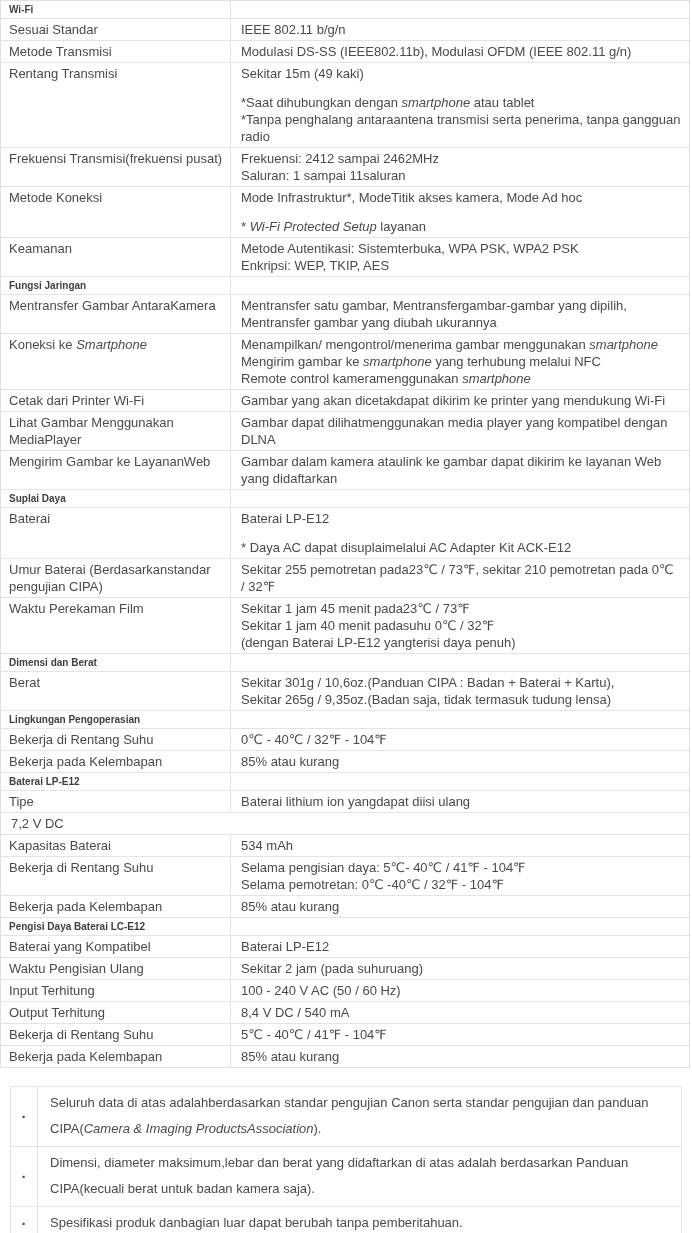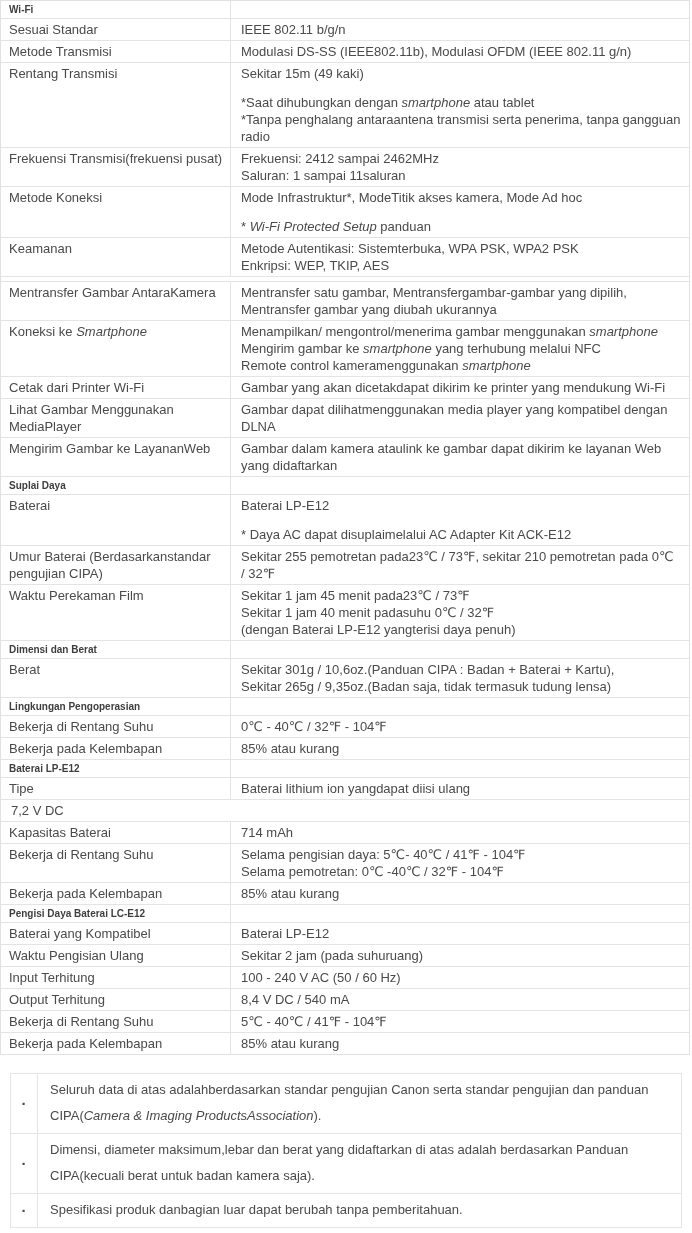--- a/index.html
+++ b/index.html
@@ -113,33 +113,34 @@
         <div class="line"><span>Saluran: 1 sampai 11saluran</span></div>
       </div>
     </div>
     <div class="row">
       <div class="cell-label">
         <div class="line"><span>Metode Koneksi</span></div>
       </div>
       <div class="cell-value">
         <div class="line"><span>Mode Infrastruktur*, ModeTitik akses kamera, Mode Ad hoc</span></div>
         <div class="line blank"></div>
-        <div class="line"><span>* </span><span class="em">Wi-Fi Protected Setup</span><span> panduan</span></div>
+        <div class="line"><span>* </span><span class="em">Wi-Fi Protected Setup</span><span> layanan</span></div>
       </div>
     </div>
     <div class="row">
       <div class="cell-label">
         <div class="line"><span>Keamanan</span></div>
       </div>
       <div class="cell-value">
         <div class="line"><span>Metode Autentikasi: Sistemterbuka, WPA PSK, WPA2 PSK</span></div>
         <div class="line"><span>Enkripsi: WEP, TKIP, AES</span></div>
       </div>
     </div>
     <div class="row header">
+      <div class="cell-label">Fungsi Jaringan</div>
       <div class="cell-value"></div>
     </div>
     <div class="row">
       <div class="cell-label">
         <div class="line"><span>Mentransfer Gambar AntaraKamera</span></div>
       </div>
       <div class="cell-value">
         <div class="line"><span>Mentransfer satu gambar, Mentransfergambar-gambar yang dipilih,</span></div>
         <div class="line"><span>Mentransfer gambar yang diubah ukurannya</span></div>
       </div>
@@ -263,21 +264,21 @@
     <div class="row">
       <div class="cell-value">
         <div class="line"><span>7,2 V DC</span></div>
       </div>
     </div>
     <div class="row">
       <div class="cell-label">
         <div class="line"><span>Kapasitas Baterai</span></div>
       </div>
       <div class="cell-value">
-        <div class="line"><span>714 mAh</span></div>
+        <div class="line"><span>534 mAh</span></div>
       </div>
     </div>
     <div class="row">
       <div class="cell-label">
         <div class="line"><span>Bekerja di Rentang Suhu</span></div>
       </div>
       <div class="cell-value">
         <div class="line"><span>Selama pengisian daya: 5℃- 40℃ / 41℉ - 104℉</span></div>
         <div class="line"><span>Selama pemotretan: 0℃ -40℃ / 32℉ - 104℉</span></div>
       </div>

